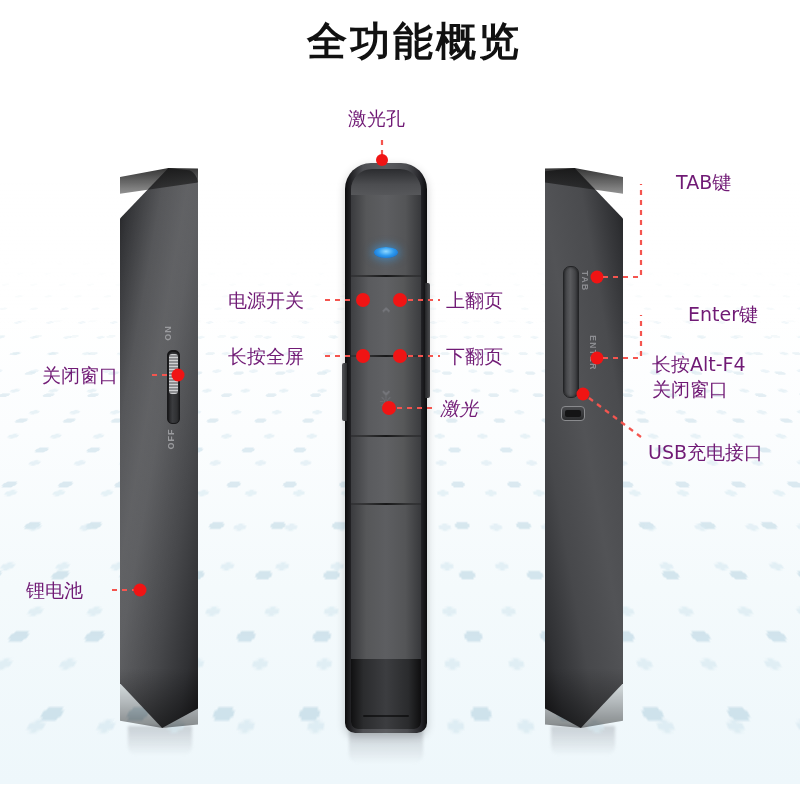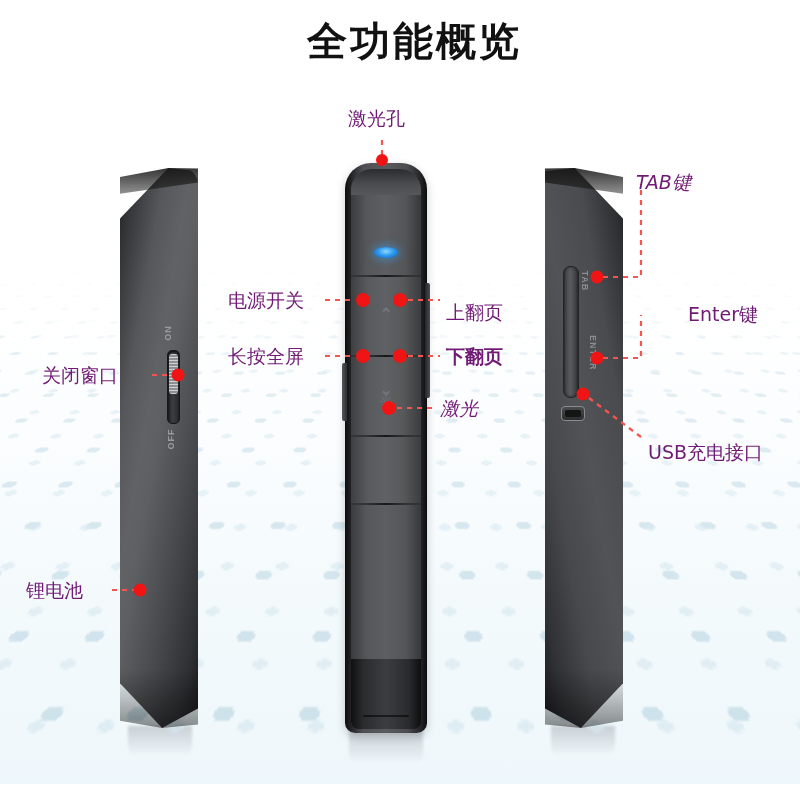--- a/index.html
+++ b/index.html
@@ -323,27 +323,31 @@
   <div class="callout" style="left:348px;top:106px;">激光孔</div>
 
   <div class="callout" style="left:42px;top:363px;">关闭窗口</div>
 
   <div class="callout" style="left:26px;top:578px;">锂电池</div>
 
   <div class="callout" style="left:228px;top:288px;">电源开关</div>
 
   <div class="callout" style="left:228px;top:344px;">长按全屏</div>
 
-  <div class="callout" style="left:446px;top:300px;">上翻页</div>
-
-  <div class="callout" style="left:446px;top:344px;font-weight:bold;">下翻页</div>
+  <div class="callout" style="left:446px;top:288px;">上翻页</div>
+
+  <div class="callout" style="left:446px;top:344px;">下翻页</div>
 
   <div class="callout" style="left:440px;top:396px;font-style:italic;">激光</div>
 
-  <div class="callout" style="left:636px;top:170px;font-style:italic;">TAB键</div>
+  <div class="callout" style="left:676px;top:170px;">TAB键</div>
 
 
   <div class="callout" style="left:688px;top:302px;">Enter键</div>
 
+  <div class="callout" style="left:652px;top:352px;">
+    <div>长按Alt-F4</div>
+    <div>关闭窗口</div>
+  </div>
 
   <div class="callout" style="left:648px;top:440px;text-align:right;">USB充电接口</div>
 
 </div>
 
 </body></html>

